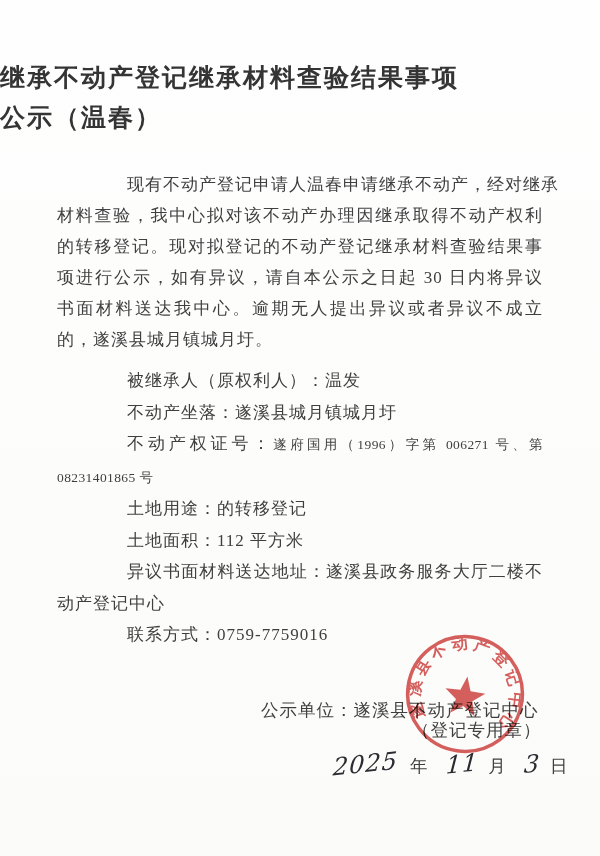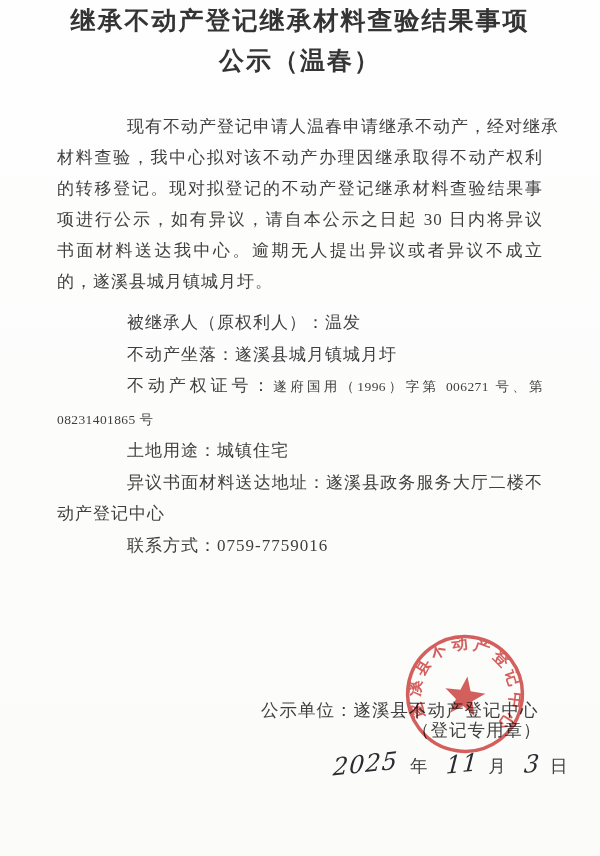--- a/index.html
+++ b/index.html
@@ -8,22 +8,22 @@
     position: relative;
     width: 600px;
     height: 856px;
     margin: 0 auto;
     background: linear-gradient(180deg, #fefefe 0%, #fcfcfb 60%, #fbfbfa 100%);
     font-family: "Liberation Serif", "DejaVu Serif", serif;
     color: #3f3f3f;
     overflow: hidden;
   }
   .title-block {
-    text-align: center;
-    font-family: Liberation Sans, sans-serif;
+    padding-top: 58px;
+    font-family: Liberation Serif, serif;
     font-weight: bold;
     color: #343434;
   }
   .title-line {
     font-size: 25px;
     line-height: 40px;
     letter-spacing: 2px;
   }
   .body-block {
     margin: 31px 57px 10px 57px;
@@ -127,21 +127,24 @@
     <div class="field">
       <span class="flabel">被继承人（原权利人）：</span><span class="fvalue">温发</span>
     </div>
     <div class="field">
       <span class="flabel">不动产坐落：</span><span class="fvalue">遂溪县城月镇城月圩</span>
     </div>
     <div class="field">
       <span class="flabel">不动产权证号：</span><span class="fvalue small">遂府国用（1996）字第 006271 号、第 08231401865 号</span>
     </div>
     <div class="field">
-      <span class="flabel">土地用途：</span><span class="fvalue">城镇住宅</span>
+      <span class="flabel">土地用途：</span><span class="fvalue">的转移登记</span>
+    </div>
+    <div class="field">
+      <span class="flabel">土地面积：</span><span class="fvalue">112 平方米</span>
     </div>
     <div class="field">
       <span class="flabel">异议书面材料送达地址：</span><span class="fvalue">遂溪县政务服务大厅二楼不动产登记中心</span>
     </div>
     <div class="field">
       <span class="flabel">联系方式：</span><span class="fvalue">0759-7759016</span>
     </div>
   </div>
 
   <div class="sig-block">

